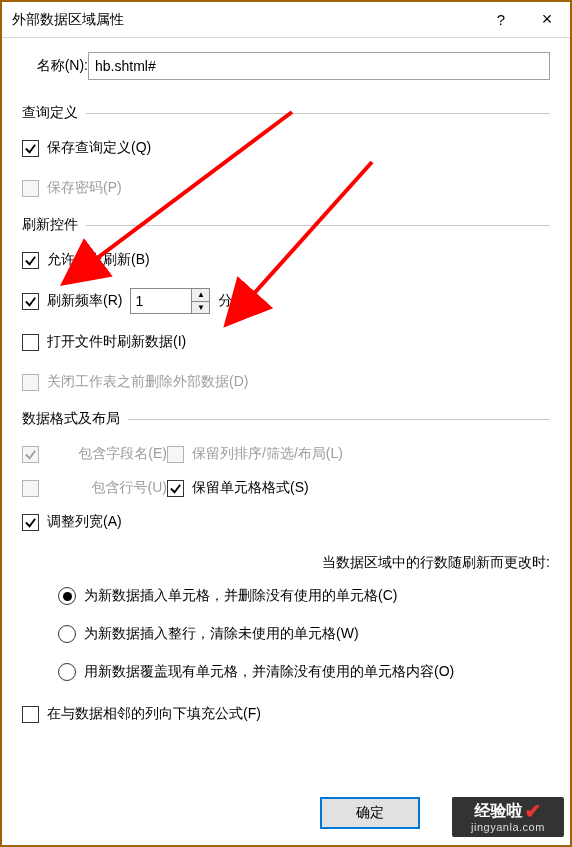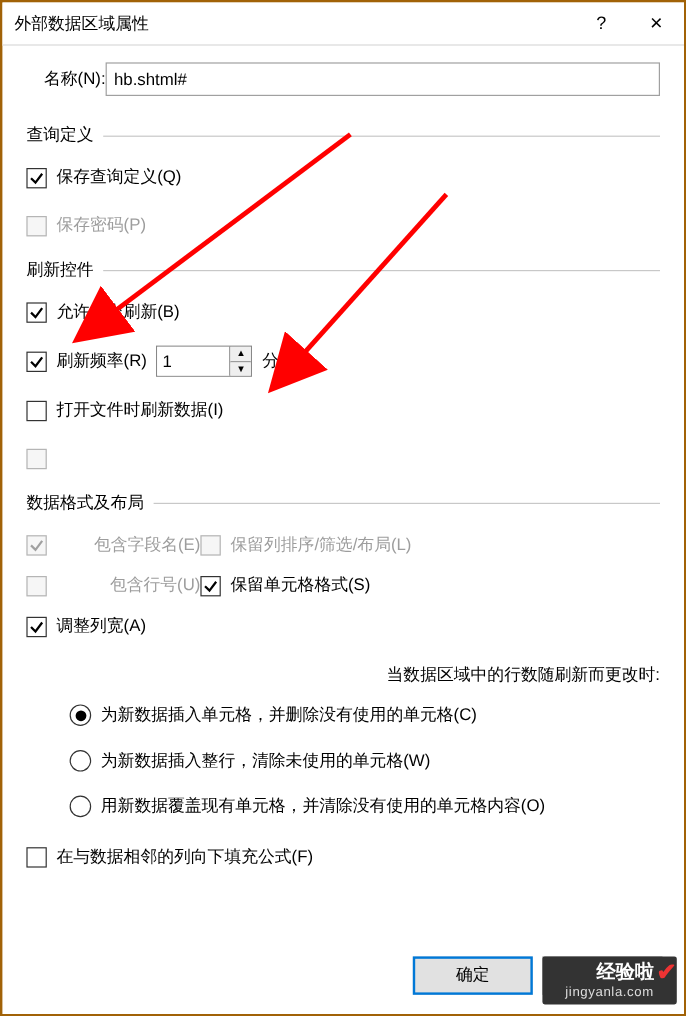--- a/index.html
+++ b/index.html
@@ -138,21 +138,21 @@
   .spinner .sp-btn:first-child { border-bottom:1px solid #888; }
   .static-label { margin: 20px 0 12px 12px; }
   .radio-group { margin-left: 36px; }
   .radio-group .opt-row { margin: 6px 0 14px 0; }
   
   .btnbar {
     position: absolute;
     right: 18px;
     bottom: 16px;
     display: flex;
-    gap: 8px;
+    gap: 32px;
   }
   .btn {
     min-width: 100px;
     height: 32px;
     border: 1px solid #a0a0a0;
     background: #e1e1e1;
     display:flex; align-items:center; justify-content:center;
     font-size: 14px;
     font-family: inherit;
   }
@@ -169,21 +169,21 @@
     height: 40px;
     background: #333;
     color: #fff;
     display:flex;
     flex-direction:column;
     align-items:center;
     justify-content:center;
     border-radius: 2px;
     pointer-events:none;
   }
-  .watermark .wm1 { font-size:16px; font-weight:bold; line-height:1; display:flex; align-items:center; gap:2px;padding-left:45px;}
+  .watermark .wm1 { font-size:16px; font-weight:bold; line-height:1; display:flex; align-items:center; gap:2px;}
   .watermark .wm1 .ck { color:#e33; font-size:20px; }
   .watermark .wm2 { font-size:11px; color:#ddd; letter-spacing:0.5px; }
   
   .arrow-svg {
     position:absolute;
     top:0; left:0;
     pointer-events:none;
   }
 </style>
 </head>
@@ -260,20 +260,21 @@
       <span class="chk">
         
       </span>
       <span class="lbl">打开文件时刷新数据(I)</span>
     </div>
 
     <div class="opt-row indent2">
       <span class="chk disabled">
         
       </span>
+      <span class="lbl disabled">关闭工作表之前删除外部数据(D)</span>
     </div>
 
     <div class="section-head">
       <span class="htext">数据格式及布局</span>
       <span class="hline"></span>
     </div>
 
     <div class="opt-row indent1 tight">
       <span class="chk disabled checked">
         <svg viewBox="0 0 14 14">

